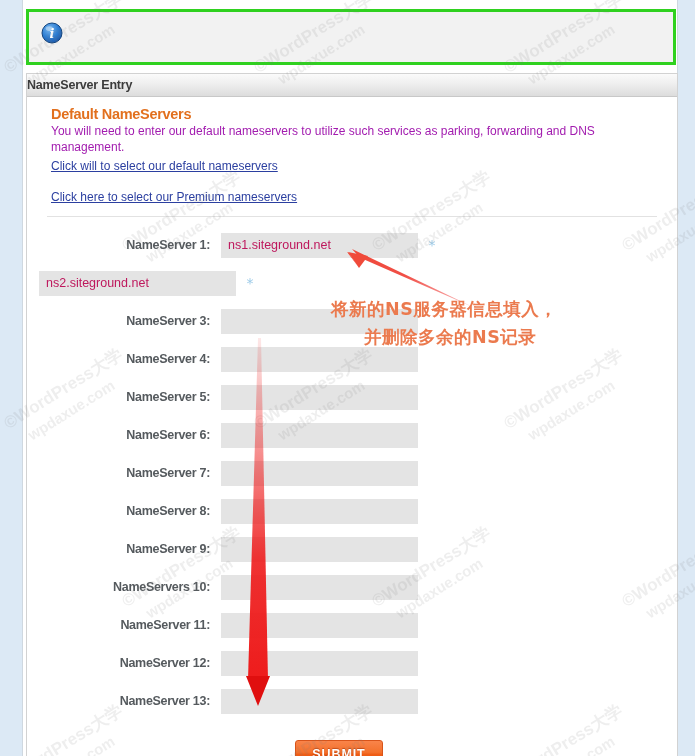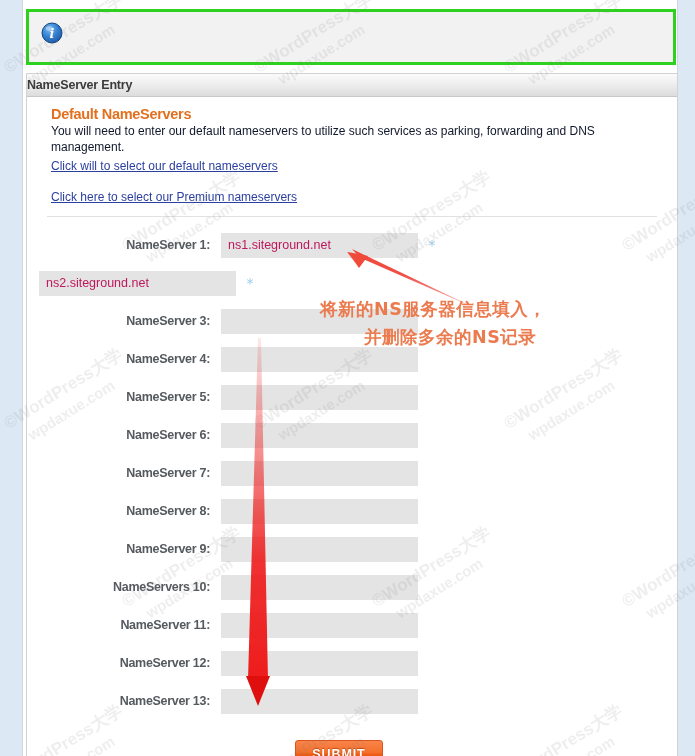--- a/index.html
+++ b/index.html
@@ -103,21 +103,21 @@
 
   .section-title {
     color: #e2701e;
     font-weight: bold;
     font-size: 14.5px;
     letter-spacing: -0.3px;
     margin: 0 0 2px 12px;
   }
   .section-desc {
     font-size: 12px;
-    color: #0f172a;
+    color: #a21caf;
     margin: 0 0 1px 12px;
     line-height: 1.3;
   }
   .ns-link {
     display: inline-block;
     font-size: 12px;
     color: #2b3fa0;
     text-decoration: underline;
     margin-left: 12px;
     cursor: pointer;
@@ -196,21 +196,21 @@
   }
   .annot-text {
     position: absolute;
     color: #eb7a4e;
     font-weight: bold;
     font-size: 17.5px;
     font-family: "DejaVu Sans", sans-serif;
     white-space: nowrap;
     letter-spacing: 0.5px;
   }
-  #annot-line1 { left: 320px; top: 297px; }
+  #annot-line1 { left: 331px; top: 297px; }
   #annot-line2 { left: 320px; top: 325px; margin-left: 44px; }
 </style>
 </head>
 <body>
 
 <div id="screen">
 
   <div id="page"></div>
 
   <div id="watermarks">

